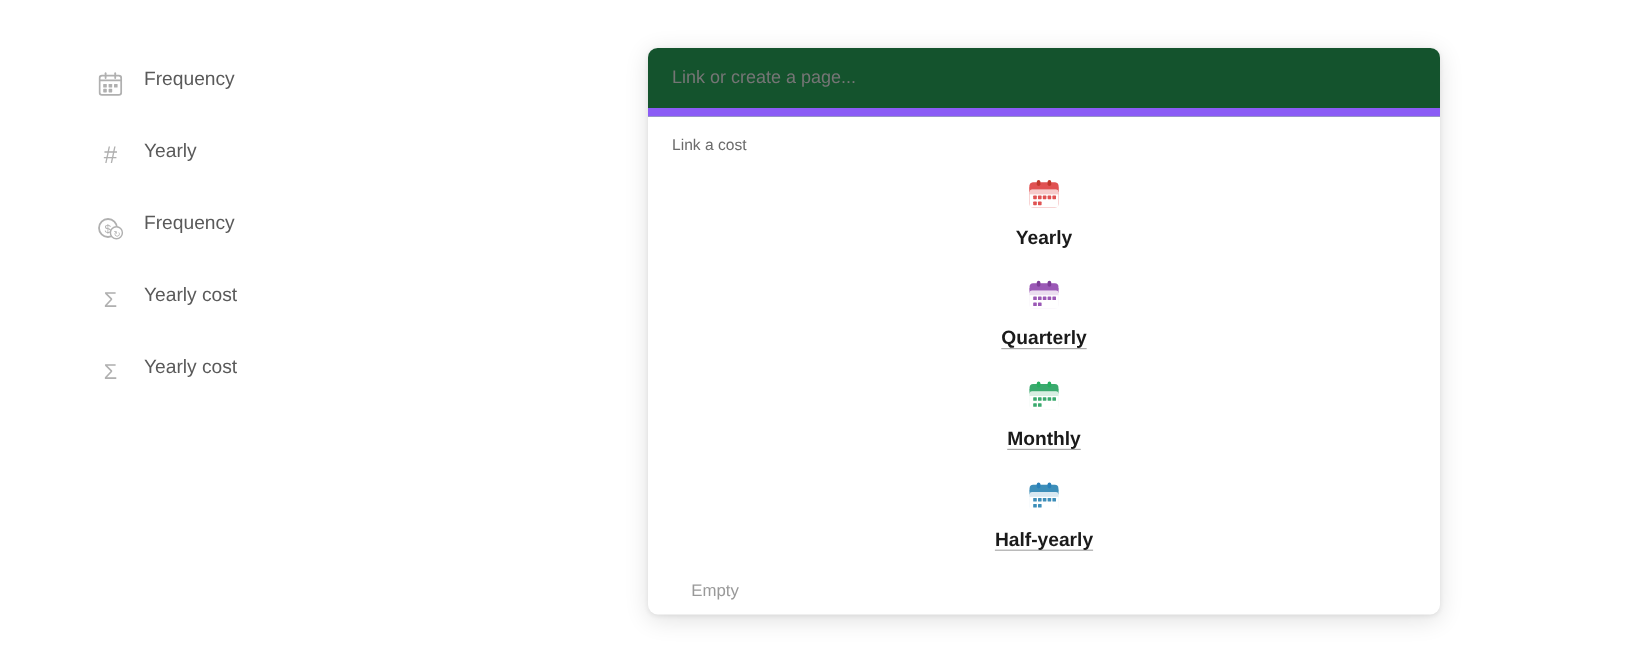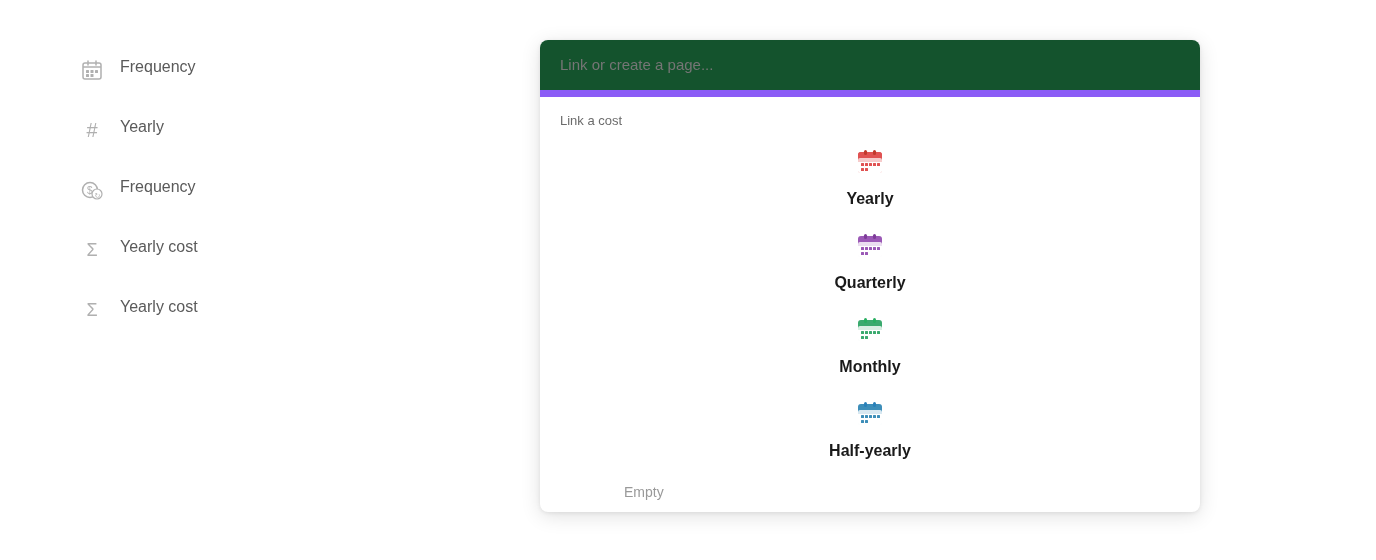--- a/index.html
+++ b/index.html
@@ -110,30 +110,30 @@
       flex-shrink: 0;
     }
 
     .dropdown-item-label {
       font-size: 16px;
       font-weight: 600;
       color: #1a1a1a;
     }
 
     .dropdown-item-label.underline {
+      text-decoration: underline;
       text-decoration-color: #aaa;
       text-underline-offset: 3px;
     }
 
     
     .dropdown-empty {
       padding: 12px 36px;
       font-size: 14px;
       color: #999;
-      margin-left: 48px;
     }
 
     
     .cal-icon {
       width: 26px;
       height: 26px;
     }
 
     
     .lines-icon {

